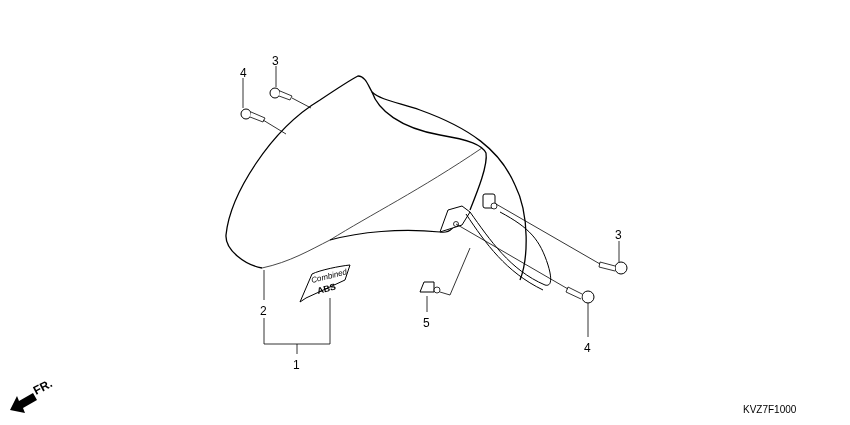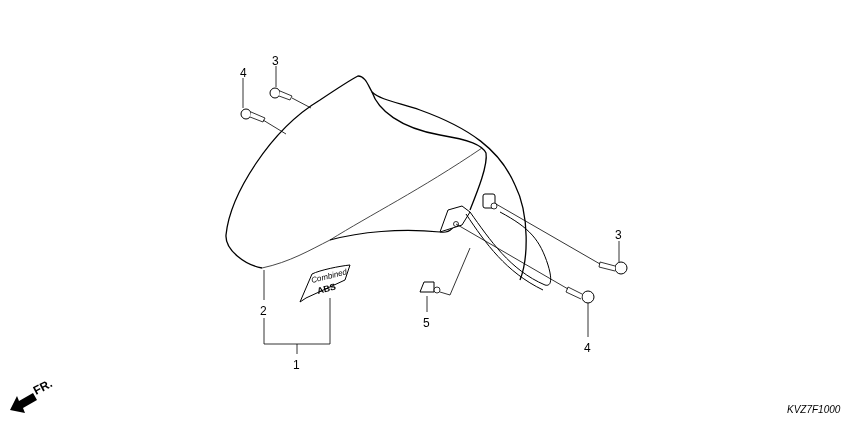--- a/index.html
+++ b/index.html
@@ -1,19 +1,19 @@
 <!DOCTYPE html>
 <html><head>
 <meta charset="utf-8">
 <style>
   html, body { margin:0; padding:0; background:#ffffff; }
   body { width:850px; height:425px; position:relative; overflow:hidden; font-family:"Liberation Sans", sans-serif; }
   svg { position:absolute; left:0; top:0; }
   .callout { position:absolute; font-size:12px; color:#000; font-family:"Liberation Sans", sans-serif; line-height:1; }
-  .code { position:absolute; left:787px; top:404px; font-size:10px; color:#000; font-family:"Liberation Sans", sans-serif;font-style:italic; }
+  .code { position:absolute; left:743px; top:404px; font-size:10px; color:#000; font-family:"Liberation Sans", sans-serif; }
   .fr { position:absolute; left:33px; top:380px; font-size:12px; font-weight:bold; transform:rotate(-28deg); font-family:"Liberation Sans", sans-serif; }
 </style>
 </head>
 <body>
 
 <svg width="850" height="425" viewBox="0 0 850 425">
 
   <path d="M262,268 C245,265 225,250 226,235 C230,195 270,130 320,100 C335,90 350,80 358,76 C365,76 368,85 372,92 C380,100 400,103 420,110 C470,128 500,150 515,185 C530,215 528,260 520,280" fill="none" stroke="#000" stroke-width="1.3"></path>
 
   <path d="M372,92 C378,110 400,128 440,135 C470,140 482,145 486,153 C488,165 478,190 470,210" fill="none" stroke="#000" stroke-width="1.3"></path>

